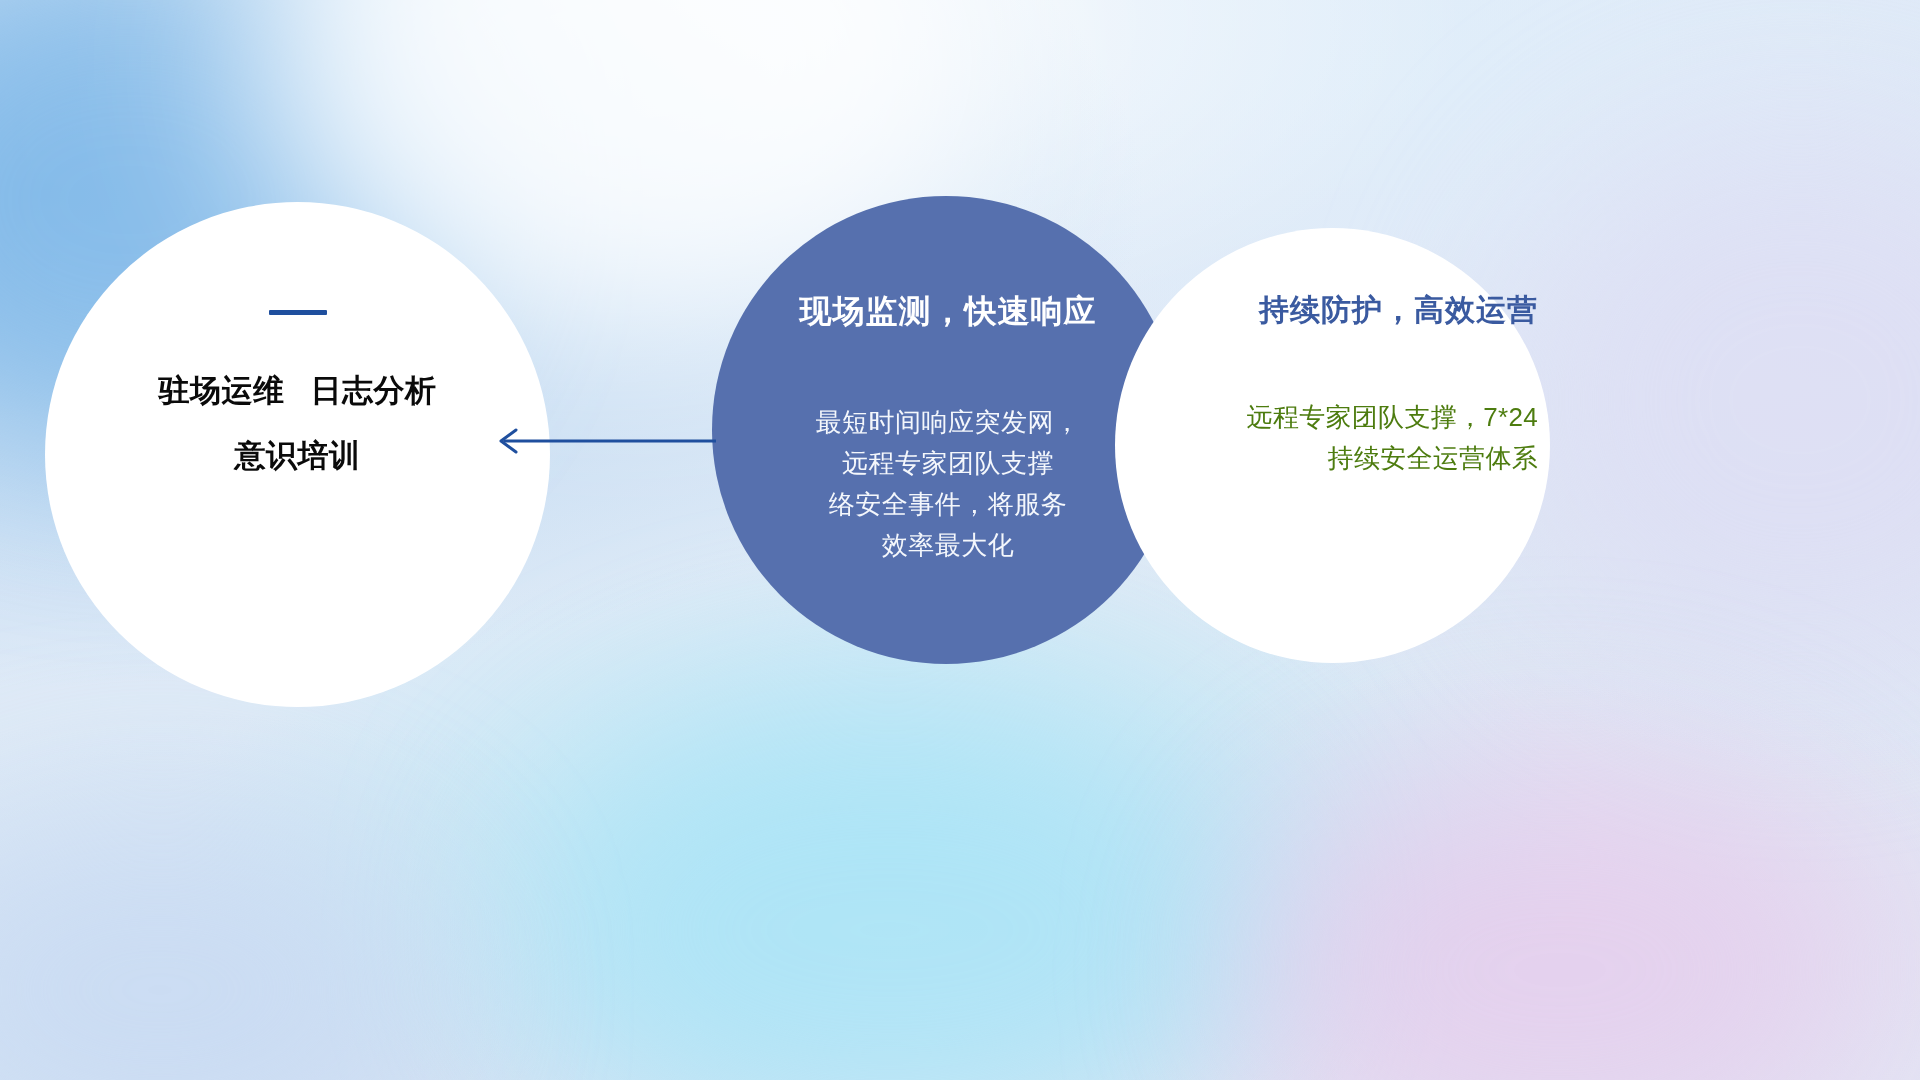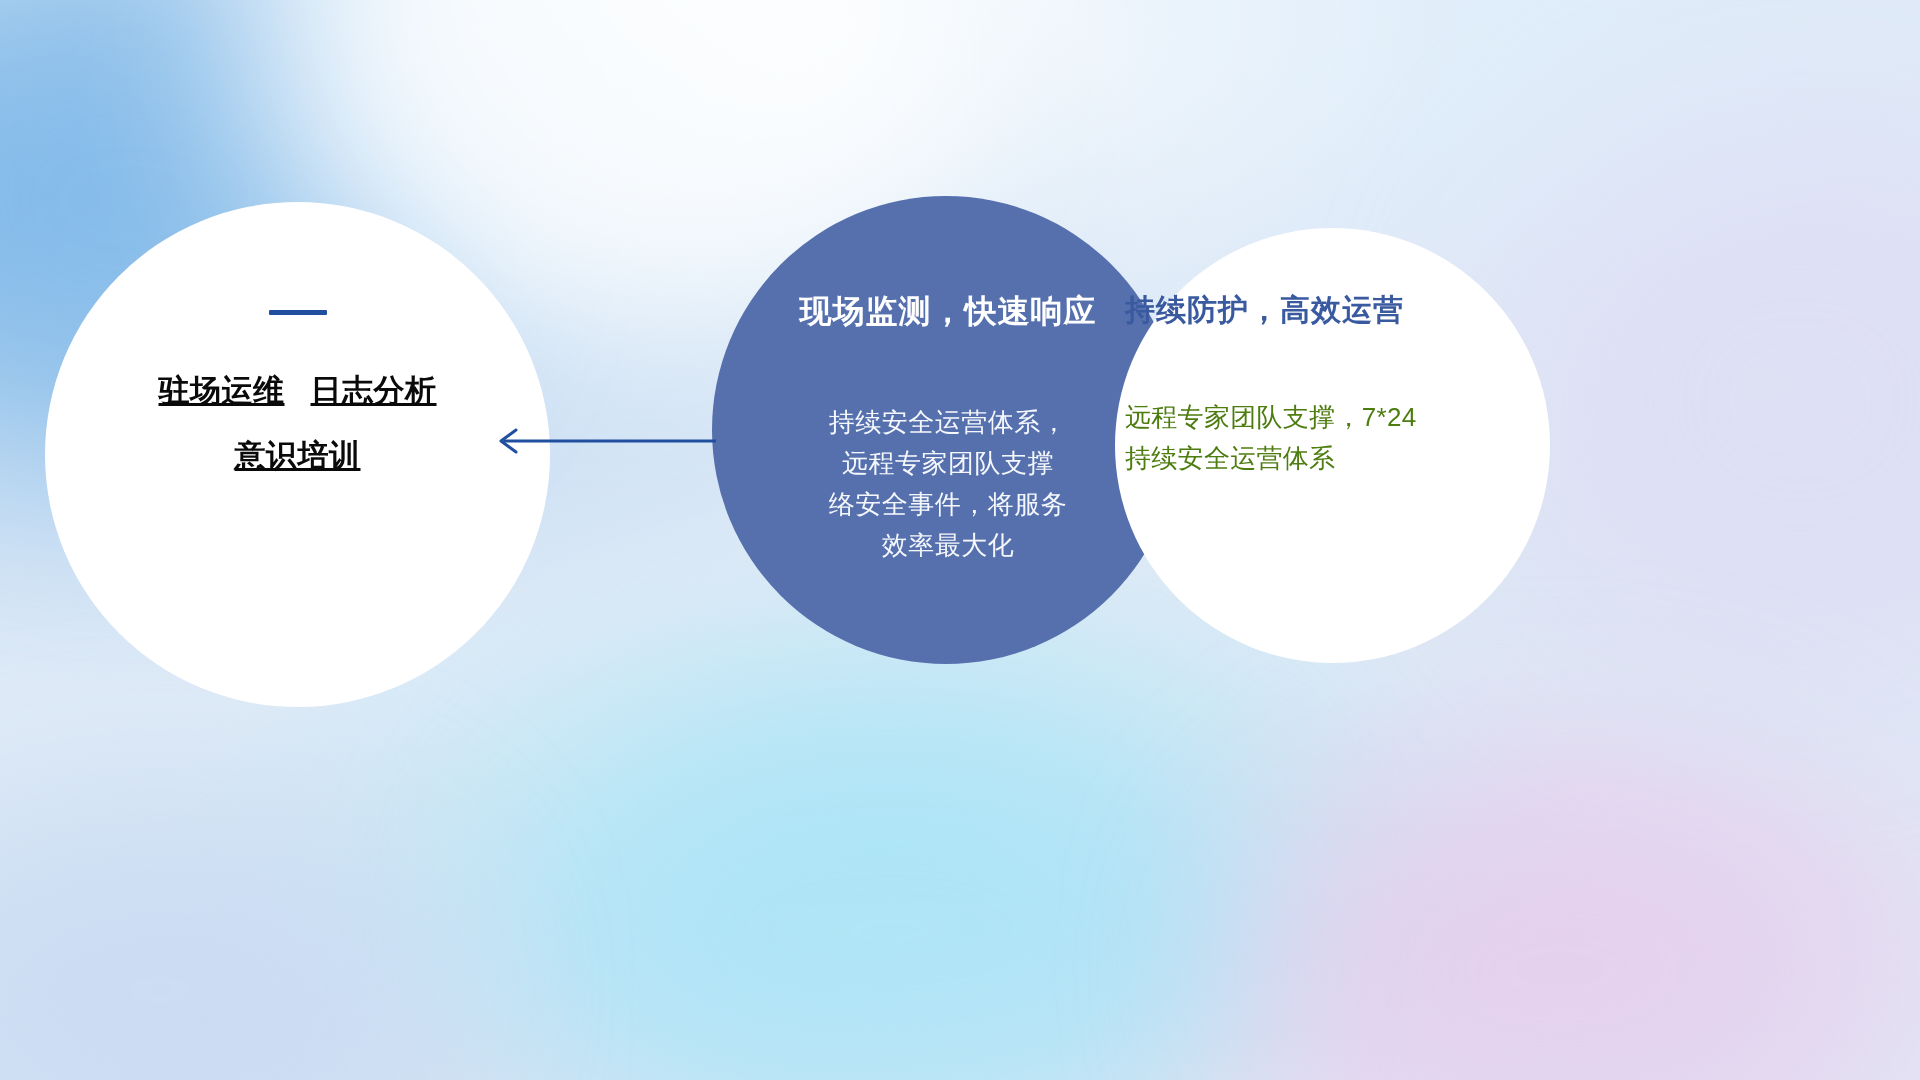--- a/index.html
+++ b/index.html
@@ -75,21 +75,20 @@
     border-radius: 1px;
   }
   .left-line {
     color: #0a0a0a;
     font-size: 31px;
     font-weight: 700;
     line-height: 1.0;
     letter-spacing: 0.5px;
     margin-bottom: 34px;
     white-space: nowrap;
-    text-decoration: underline;
   }
   .left-line:last-child { margin-bottom: 0; }
   .left-line .gap { display: inline-block; width: 26px; }
 
   #circle-mid {
     left: 712px;
     top: 196px;
     width: 468px;
     height: 468px;
     background: #5670ae;
@@ -121,24 +120,24 @@
   #circle-right {
     left: 1115px;
     top: 228px;
     width: 435px;
     height: 435px;
     background: #ffffff;
     z-index: 5;
   }
   #circle-right .inner {
     position: absolute;
-    left: 10px;
+    left: 36px;
     right: 12px;
     top: 62px;
-    text-align: left;
+    text-align: right;
   }
   .right-heading {
     color: #3a5aa0;
     font-size: 30px;
     font-weight: 700;
     letter-spacing: 1px;
     white-space: nowrap;
     margin-bottom: 66px;
   }
   .right-body {
@@ -183,21 +182,21 @@
       <div class="left-line">
         <span>意识培训</span>
       </div>
     </div>
   </div>
 
   <div class="circle" id="circle-mid">
     <div class="inner">
       <div class="mid-heading">现场监测，快速响应</div>
       <div class="mid-body">
-        <div>持续安全运营体系，</div>
+        <div>最短时间响应突发网，</div>
         <div>远程专家团队支撑</div>
         <div>络安全事件，将服务</div>
         <div>效率最大化</div>
       </div>
     </div>
   </div>
 
   <div class="circle" id="circle-right">
     <div class="inner">
       <div class="right-heading">持续防护，高效运营</div>

